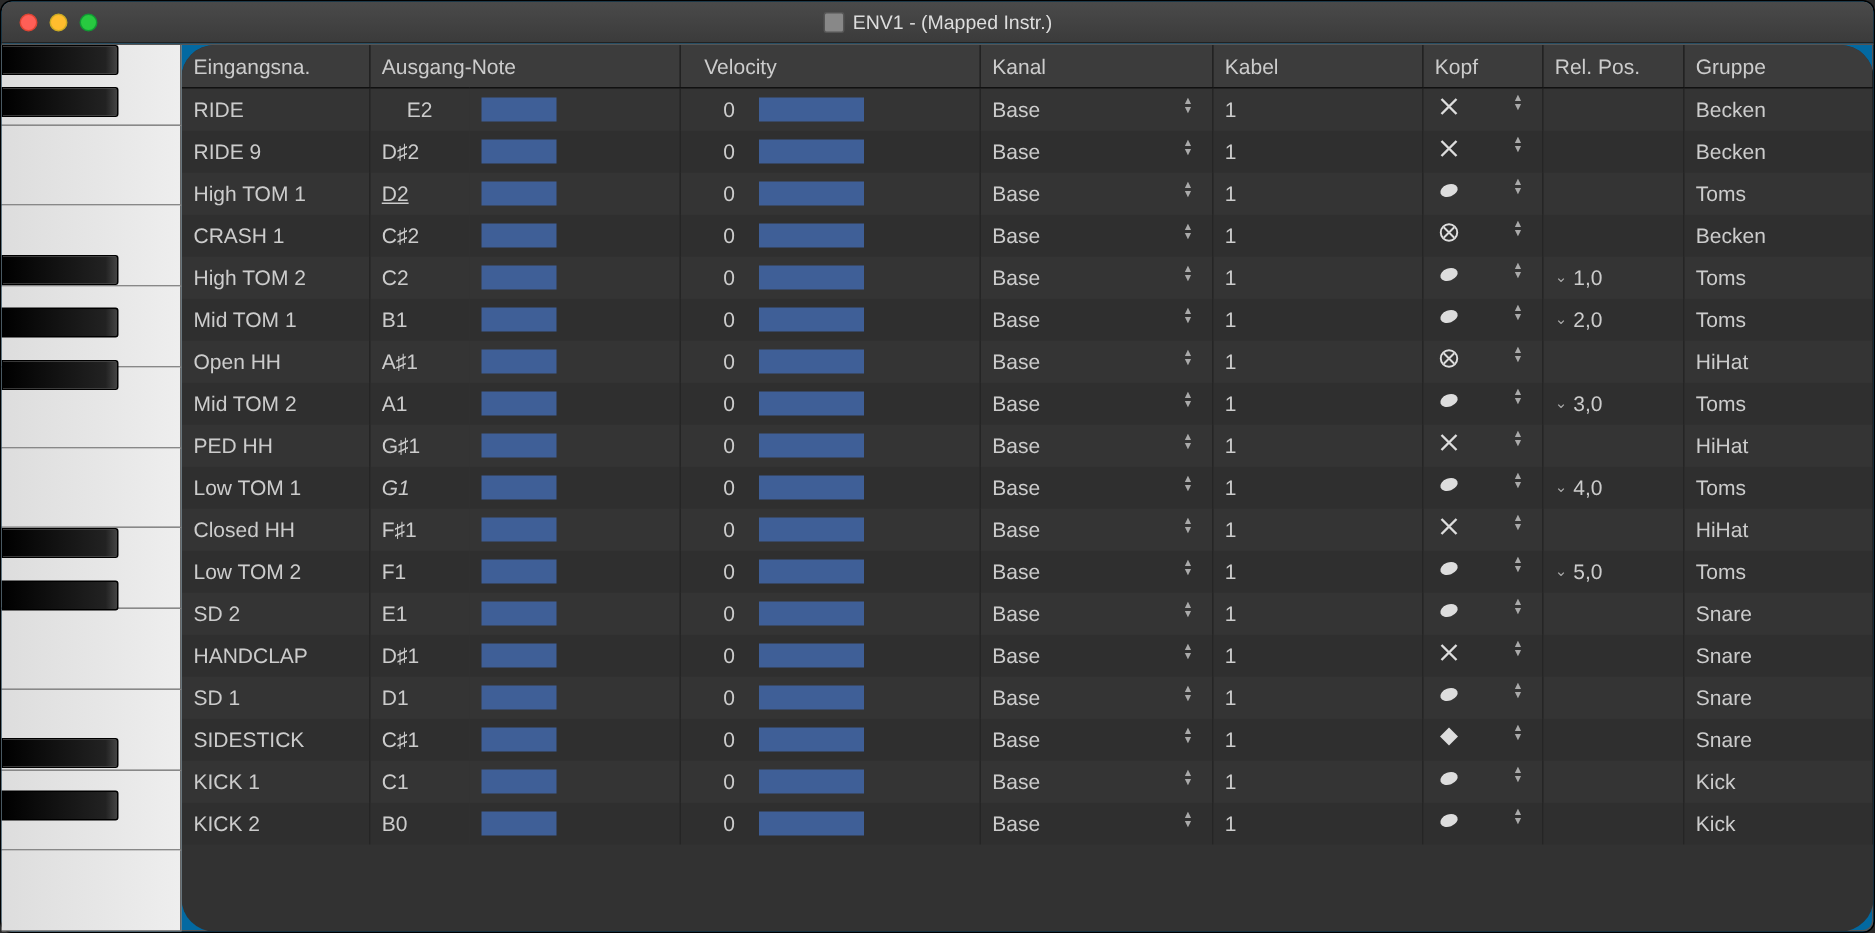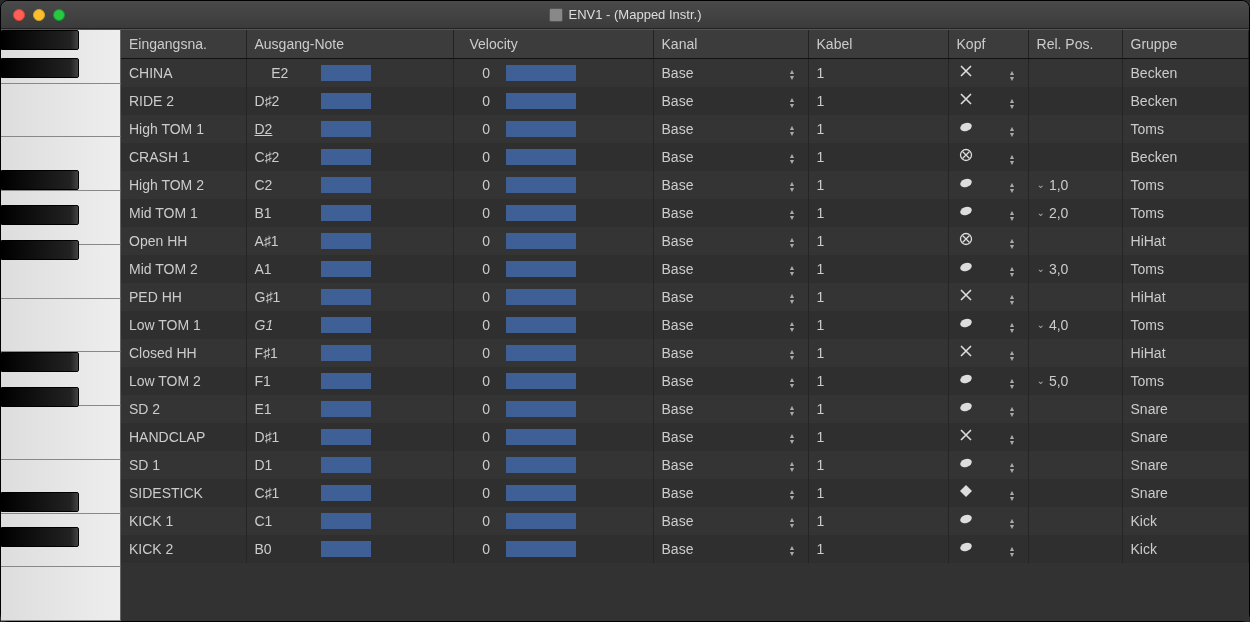--- a/index.html
+++ b/index.html
@@ -113,20 +113,21 @@
     width:65%;
     height:20px;
     background:linear-gradient(90deg,#000,#222 90%,#444);
     border:1px solid #000;
     border-radius:0 2px 2px 0;
   }
   .table-wrap {
     flex:1;
     overflow:auto;
     background:#323232;
+    border-radius:22px;
   }
   table {
     border-collapse:collapse;
     width:100%;
     table-layout:fixed;
     font-size:14px;
   }
   thead th {
     text-align:left;
     background:#3c3c3c;
@@ -169,21 +170,21 @@
     flex-direction:column;
     font-size:7px;
     line-height:6px;
     color:#aaa;
     float:right;
     margin-right:4px;
   }
   .kanal-cell, .kopf-cell {
     display:flex;
     justify-content:space-between;
-    align-items:flex-end;
+    align-items:flex-start;
   }
   .rel-cell {
     display:flex;
     align-items:center;
     gap:4px;
   }
   .rel-cell .chev { font-size:10px; color:#aaa; }
   .kopf-icon {
     width:18px;
     text-align:center;
@@ -255,21 +256,21 @@
             <th colspan="2" style="text-align:left;padding-left:16px">Velocity</th>
             <th>Kanal</th>
             <th>Kabel</th>
             <th>Kopf</th>
             <th>Rel. Pos.</th>
             <th>Gruppe</th>
           </tr>
         </thead>
         <tbody id="tbody">
             <tr>
-              <td>CHINA</td>
+              <td>RIDE</td>
               <td style="border-right: none; text-align: center;">E2</td>
               <td>
                 <div class="bar"></div>
               </td>
               <td style="text-align: right; border-right: none;">0</td>
               <td>
                 <div class="bar" style="width: 70px;"></div>
               </td>
               <td>
                 <div class="kanal-cell">
@@ -283,21 +284,21 @@
                   <span class="kopf-icon"><svg class="head" viewBox="0 0 16 16">
                       <path d="M3 3 L13 13 M13 3 L3 13" stroke="#ddd" stroke-width="1.6" fill="none"></path>
                     </svg></span>
                   <span class="select-arrows">▲<br>▼</span>
                 </div>
               </td>
               <td></td>
               <td>Becken</td>
             </tr>
             <tr>
-              <td>RIDE 2</td>
+              <td>RIDE 9</td>
               <td style="border-right: none;">D♯2</td>
               <td>
                 <div class="bar"></div>
               </td>
               <td style="text-align: right; border-right: none;">0</td>
               <td>
                 <div class="bar" style="width: 70px;"></div>
               </td>
               <td>
                 <div class="kanal-cell">

